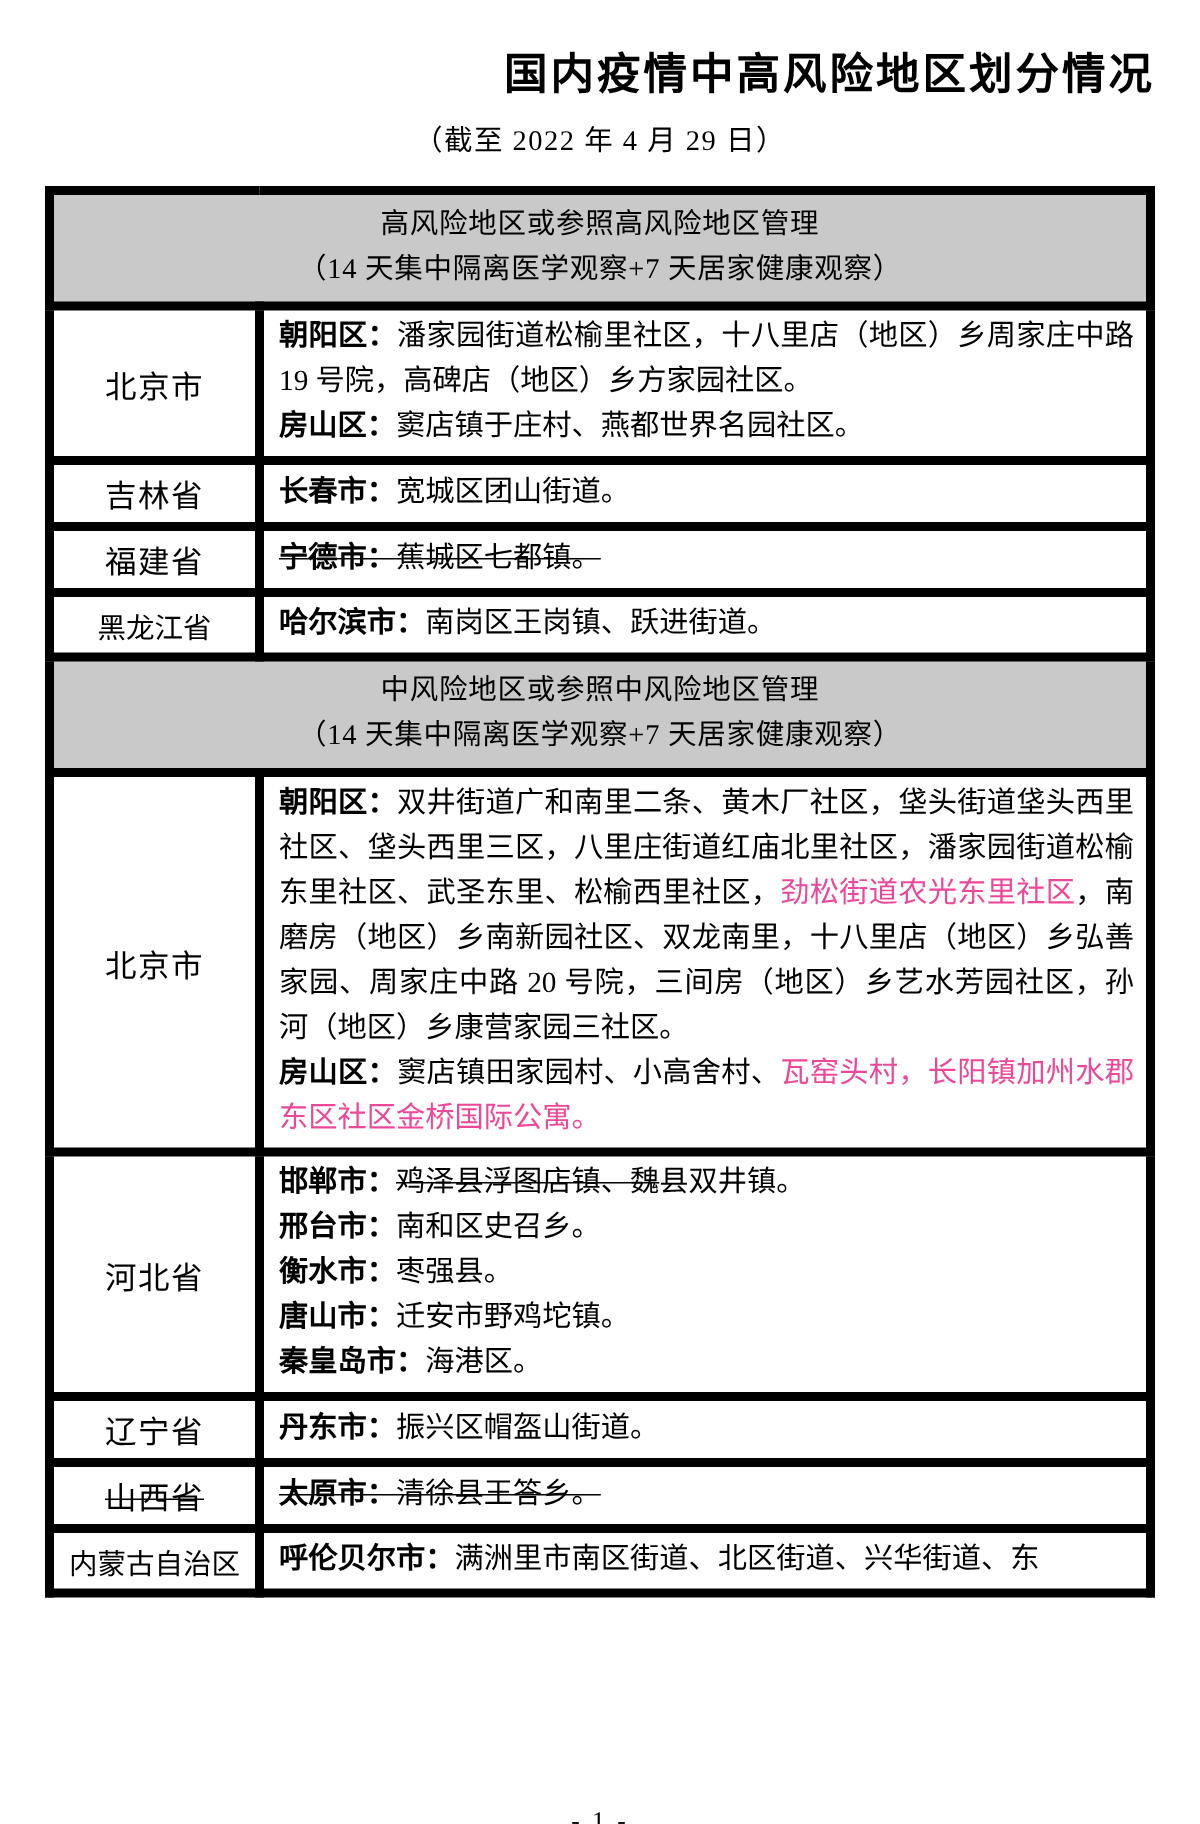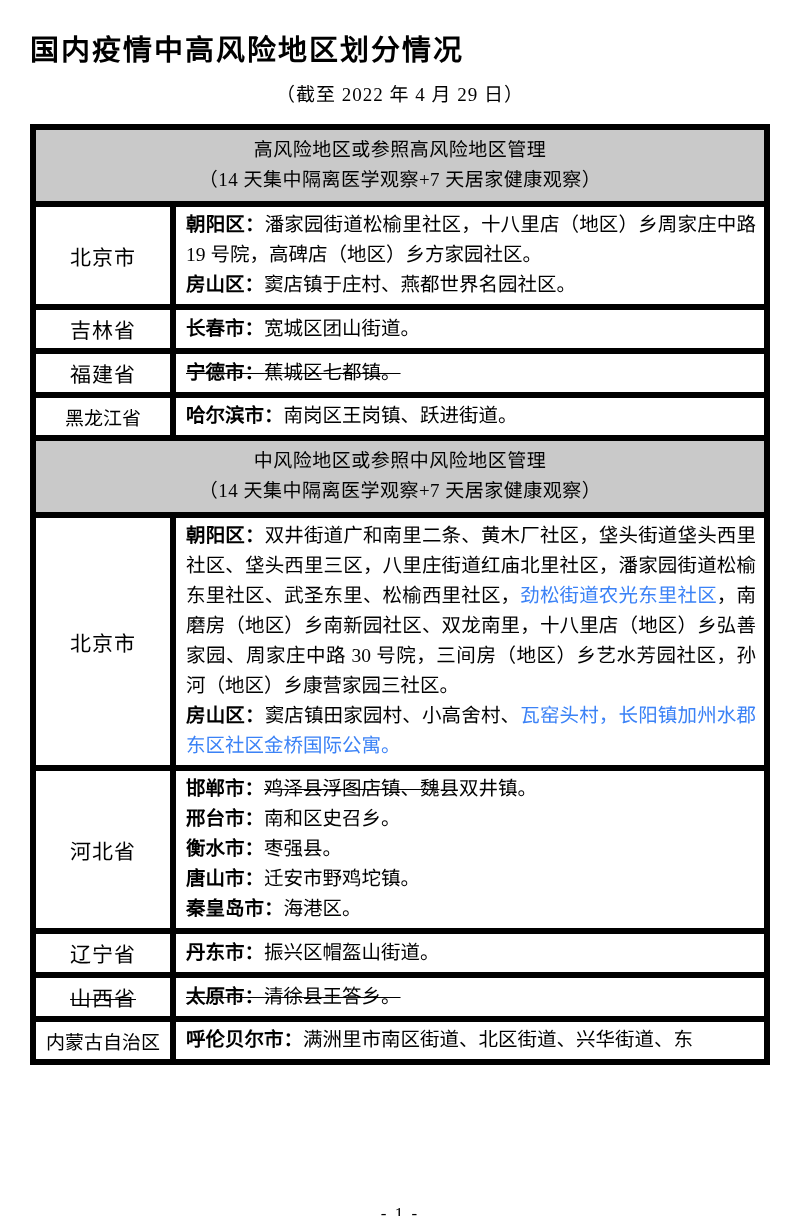--- a/index.html
+++ b/index.html
@@ -63,21 +63,21 @@
   }
   .lh-rule-thin {
     margin: 2px auto 0 auto;
     width: 690px;
     height: 1px;
     background: #e8837c;
   }
 
   
   .doc-title {
-    text-align: left;
+    text-align: right;
     font-size: 29px;
     font-weight: bold;
     letter-spacing: 2px;
     margin-top: 30px;
     line-height: 40px;
   }
   .doc-date {
     text-align: center;
     font-size: 19px;
     margin-top: 12px;
@@ -129,21 +129,21 @@
     border-radius: 21px;
   }
   .detail p {
     margin: 0;
     padding: 0;
   }
   .dist {
     font-weight: bold;
   }
   .red {
-    color: #3b82f6;
+    color: #ec4899;
     margin-top: 21px;
   }
   .struck {
     text-decoration: line-through;
     text-decoration-thickness: 1px;
   }
   .prov.struck-name {
     text-decoration: line-through;
     text-decoration-thickness: 1px;
     margin-left: 44px;
@@ -230,21 +230,21 @@
         <td class="section-head" colspan="2">
           <span class="sh-1">中风险地区或参照中风险地区管理</span>
           <span class="sh-2">（14 天集中隔离医学观察+7 天居家健康观察）</span>
         </td>
       </tr>
 
       <tr>
         <td class="prov">北京市</td>
         <td class="detail">
           <p>
-            <span class="dist">朝阳区：</span><span>双井街道广和南里二条、黄木厂社区，垡头街道垡头西里社区、垡头西里三区，八里庄街道红庙北里社区，潘家园街道松榆东里社区、武圣东里、松榆西里社区，</span><span class="red">劲松街道农光东里社区</span><span>，南磨房（地区）乡南新园社区、双龙南里，十八里店（地区）乡弘善家园、周家庄中路 30 号院，三间房（地区）乡艺水芳园社区，孙河（地区）乡康营家园三社区。</span>
+            <span class="dist">朝阳区：</span><span>双井街道广和南里二条、黄木厂社区，垡头街道垡头西里社区、垡头西里三区，八里庄街道红庙北里社区，潘家园街道松榆东里社区、武圣东里、松榆西里社区，</span><span class="red">劲松街道农光东里社区</span><span>，南磨房（地区）乡南新园社区、双龙南里，十八里店（地区）乡弘善家园、周家庄中路 20 号院，三间房（地区）乡艺水芳园社区，孙河（地区）乡康营家园三社区。</span>
           </p>
           <p>
             <span class="dist">房山区：</span><span>窦店镇田家园村、小高舍村、</span><span class="red">瓦窑头村，长阳镇加州水郡东区社区金桥国际公寓。</span>
           </p>
         </td>
       </tr>
 
       <tr>
         <td class="prov">河北省</td>
         <td class="detail">

